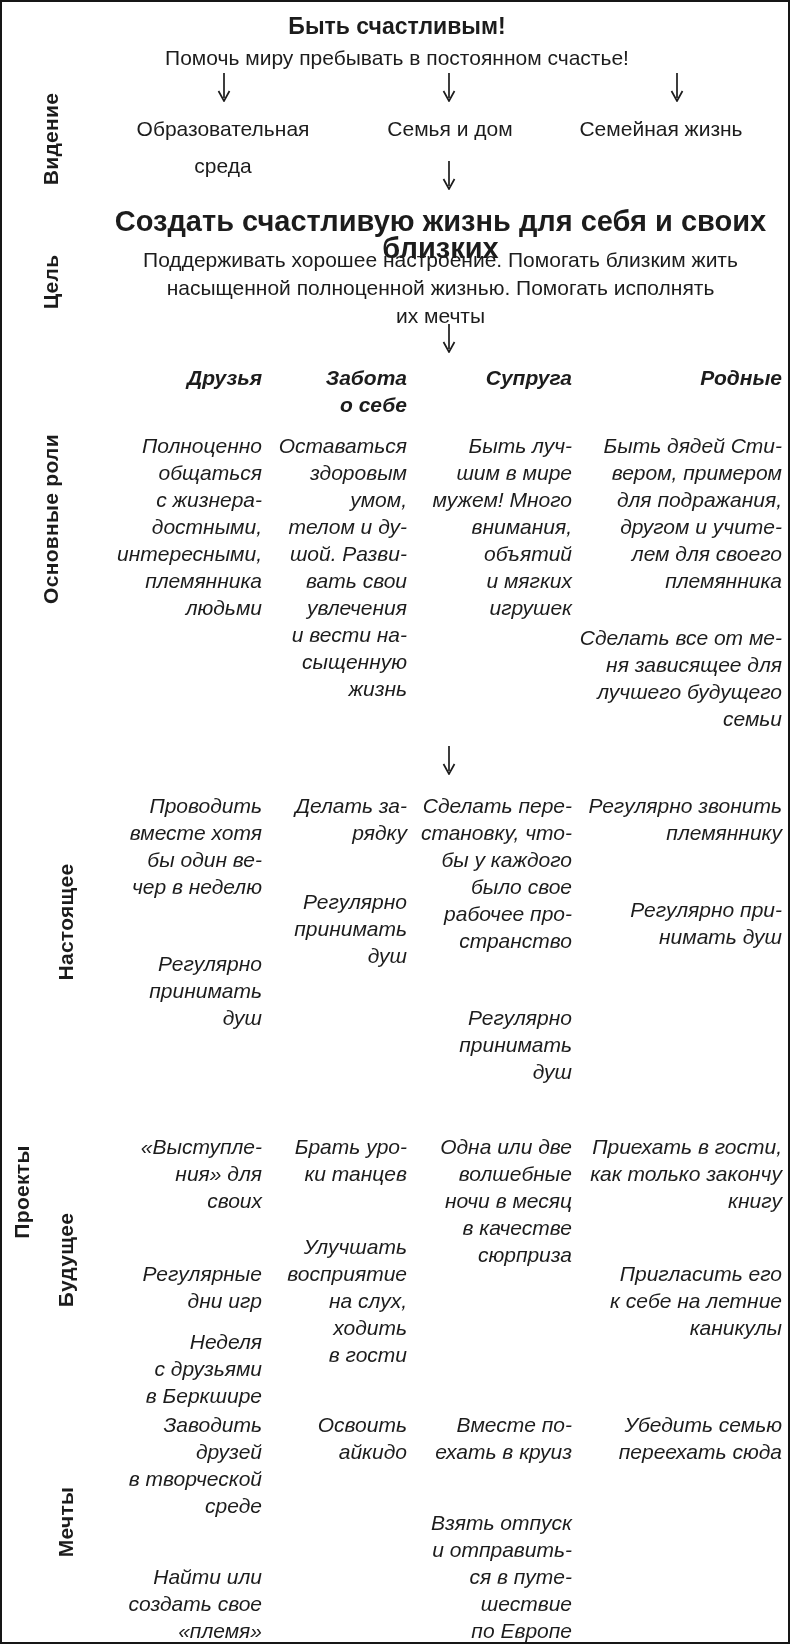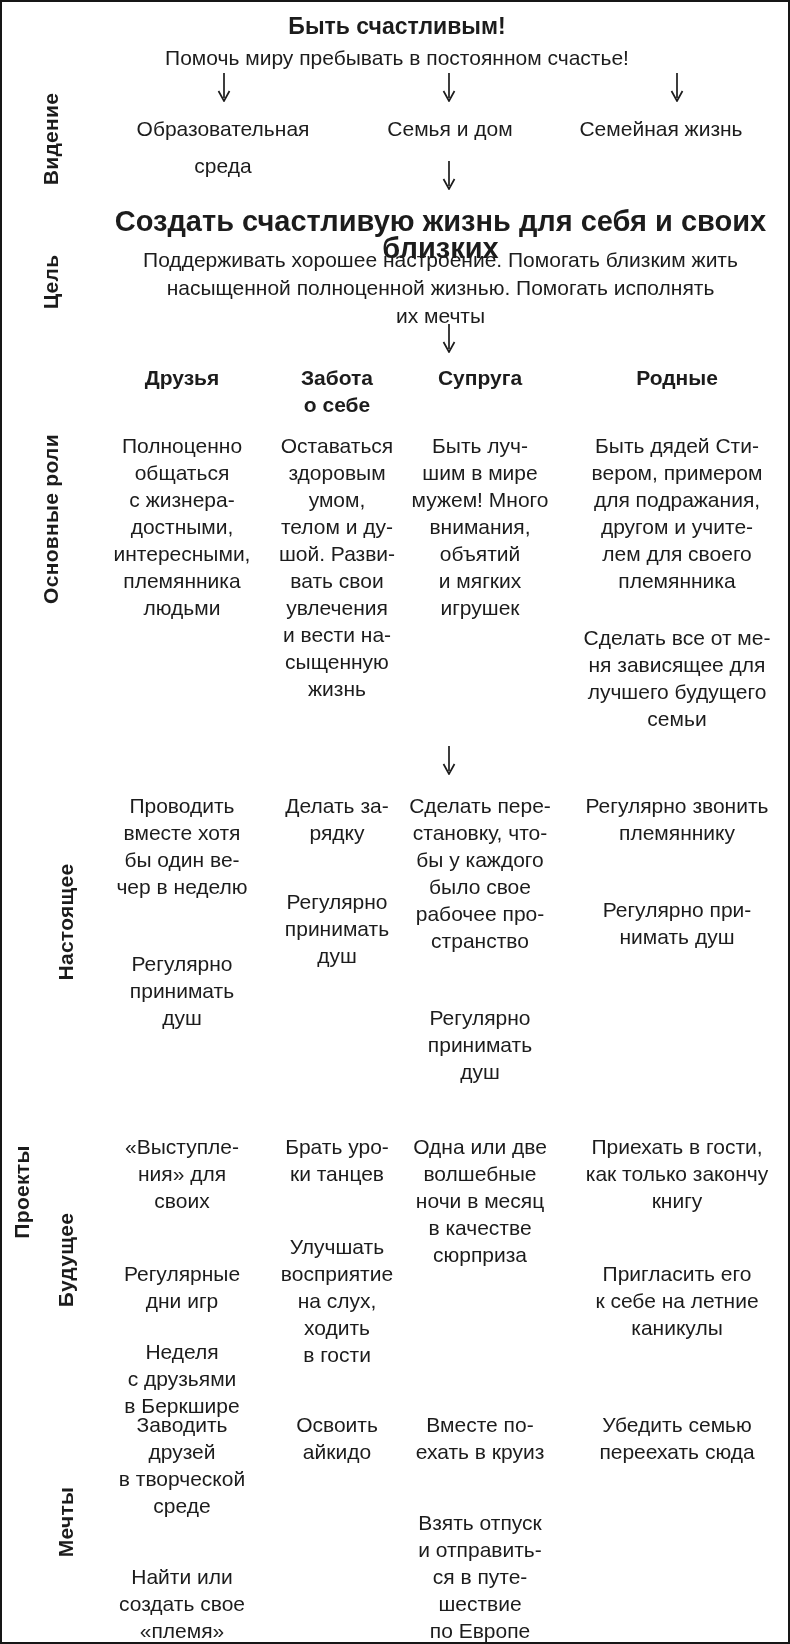--- a/index.html
+++ b/index.html
@@ -68,42 +68,42 @@
   .goal-description{
     position:absolute;top:244px;left:95px;width:687px;
     text-align:center;white-space:pre-line;
     font-size:21px;line-height:28px;
   }
 
   
   .row{position:absolute;left:95px;width:690px;}
   .cell{
     position:absolute;top:0;
-    text-align:center;white-space:pre-line;
-    font-size:21px;line-height:27px;
+    text-align:right;white-space:pre-line;
+    font-size:21px;line-height:27px;font-style:italic;
   }
   .c0{left:5px;width:160px;}
   .c1{left:170px;width:140px;}
-  .c2{left:298px;width:170px;}
+  .c2{left:305px;width:170px;}
   .c3{left:475px;width:210px;}
   .cell p{margin:0;}
   .cell p + p{margin-top:46px;}
 
   .hdr{top:362px;}
   .hdr .cell{font-weight:bold;line-height:27px;}
 
   .roles{top:430px;}
   .roles .c3 p + p{margin-top:30px;}
 
   .present{top:790px;}
   .present .cell p + p{margin-top:50px;}
   .present .c1 p + p{margin-top:42px;}
 
   .future{top:1131px;}
-  .future .c0 p:nth-of-type(3){margin-top:24px;}
+  .future .c0 p:nth-of-type(3){margin-top:14px;}
 
   .dreams{top:1409px;}
   .dreams .cell p + p{margin-top:44px;}
 </style>
 </head>
 <body>
 
 <div class="page">
 
   <div class="rail-label rl-vision">Видение</div>

